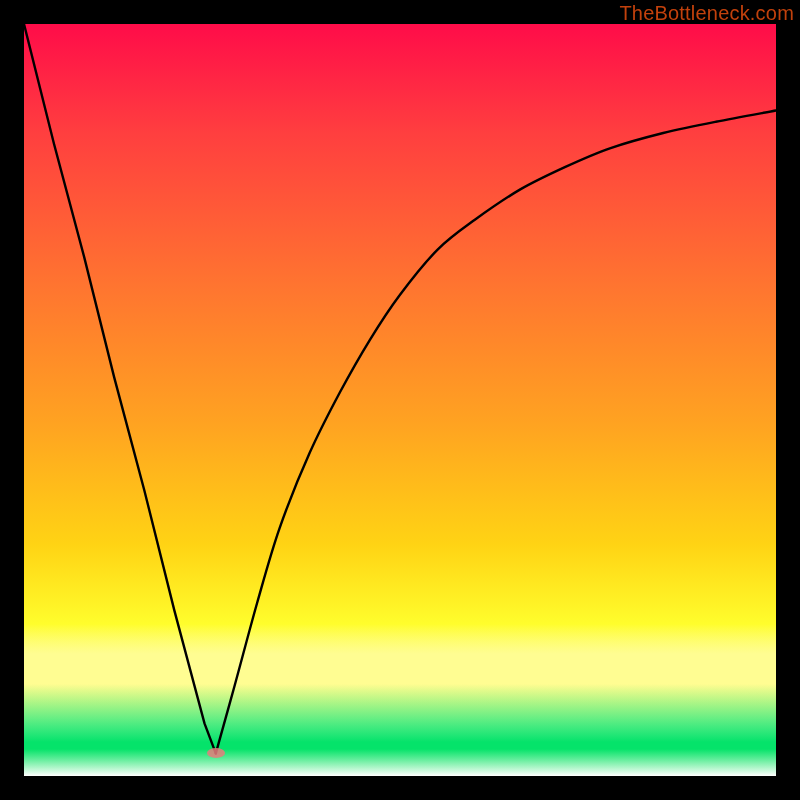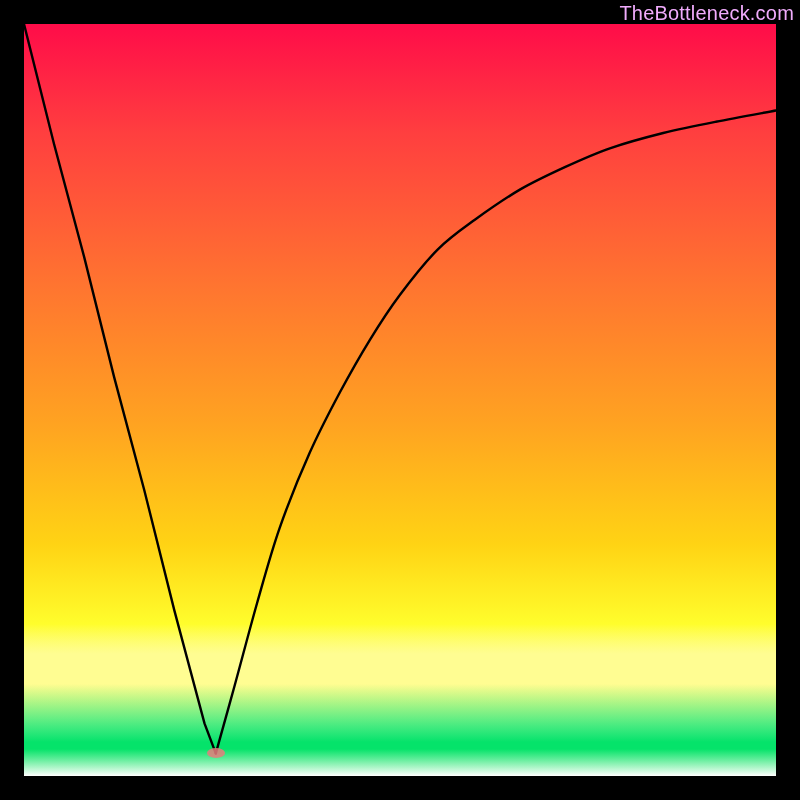--- a/index.html
+++ b/index.html
@@ -75,21 +75,21 @@
     border-radius: 50%;
     background: #e77d7d;
     opacity: 0.85;
     transform: translate(-50%, -50%);
   }
   
   .watermark {
     position: absolute;
     top: 2px;
     right: 6px;
-    color: #f0abfc;
+    color: #c2410c;
     font-size: 20px;
     letter-spacing: 0.2px;
   }
 </style>
 </head>
 <body>
 
 <div class="watermark">TheBottleneck.com</div>
 
 <div class="frame">

